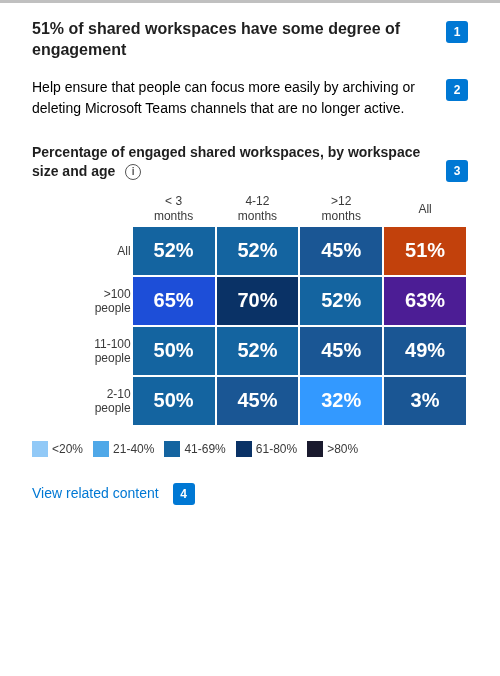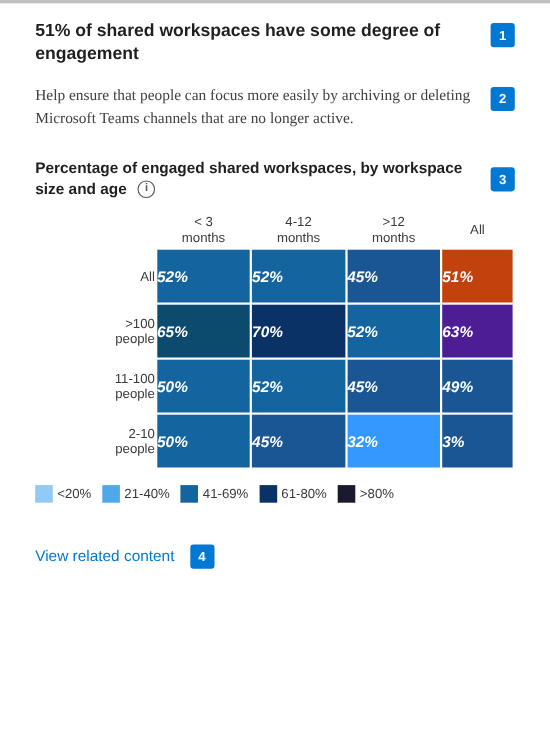--- a/index.html
+++ b/index.html
@@ -48,31 +48,30 @@
       flex: 1;
     }
     .description-section {
       display: flex;
       align-items: flex-start;
       justify-content: space-between;
       margin-bottom: 24px;
     }
     .description-text {
       font-size: 14px;
-      color: #404040;
+      color: #000000;
       line-height: 1.5;
       flex: 1;
-      font-family: Liberation Serif, serif;
     }
     .chart-section {
       margin-bottom: 16px;
     }
     .chart-header {
       display: flex;
-      align-items: center;
+      align-items: flex-end;
       justify-content: space-between;
       margin-bottom: 12px;
     }
     .chart-title {
       font-size: 14px;
       font-weight: 700;
       color: #1f1f1f;
       line-height: 1.4;
       flex: 1;
     }
@@ -110,44 +109,43 @@
       text-align: right;
       padding-right: 8px;
       font-size: 12px;
       color: #3a3a3a;
       white-space: nowrap;
       min-width: 50px;
       border: none !important;
       background: transparent !important;
     }
     .cell {
-      text-align: left;
+      text-align: center;
       color: #fff;
-      font-size: 14px;
+      font-size: 20px;
       font-weight: 600;
       height: 50px;
       vertical-align: middle;
-      font-style: italic;
     }
     .col-header {
       text-align: center;
       font-size: 12px;
       color: #3a3a3a;
       padding: 6px 4px;
       font-weight: 400;
       line-height: 1.3;
       border: none !important;
       background: transparent !important;
     }
     .legend {
       display: flex;
       flex-wrap: wrap;
       gap: 10px;
       margin-top: 14px;
-      margin-bottom: 36px;
+      margin-bottom: 24px;
       align-items: center;
     }
     .legend-item {
       display: flex;
       align-items: center;
       gap: 4px;
       font-size: 12px;
       color: #3a3a3a;
     }
     .legend-box {
@@ -204,21 +202,21 @@
           </tr>
           <tr>
             <td class="row-label">All</td>
             <td class="cell" style="background: rgb(20, 100, 160);">52%</td>
             <td class="cell" style="background: rgb(20, 100, 160);">52%</td>
             <td class="cell" style="background: rgb(26, 86, 148);">45%</td>
             <td class="cell" style="background: #c2410c;">51%</td>
           </tr>
           <tr>
             <td class="row-label">&gt;100<br>people</td>
-            <td class="cell" style="background: #0c4a6e;">65%</td>
+            <td class="cell" style="background: #1d4ed8;">65%</td>
             <td class="cell" style="background: rgb(10, 50, 102);">70%</td>
             <td class="cell" style="background: rgb(20, 100, 160);">52%</td>
             <td class="cell" style="background: #4c1d95;">63%</td>
           </tr>
           <tr>
             <td class="row-label">11-100<br>people</td>
             <td class="cell" style="background: rgb(20, 100, 160);">50%</td>
             <td class="cell" style="background: rgb(20, 100, 160);">52%</td>
             <td class="cell" style="background: rgb(26, 86, 148);">45%</td>
             <td class="cell" style="background: rgb(26, 86, 148);">49%</td>

